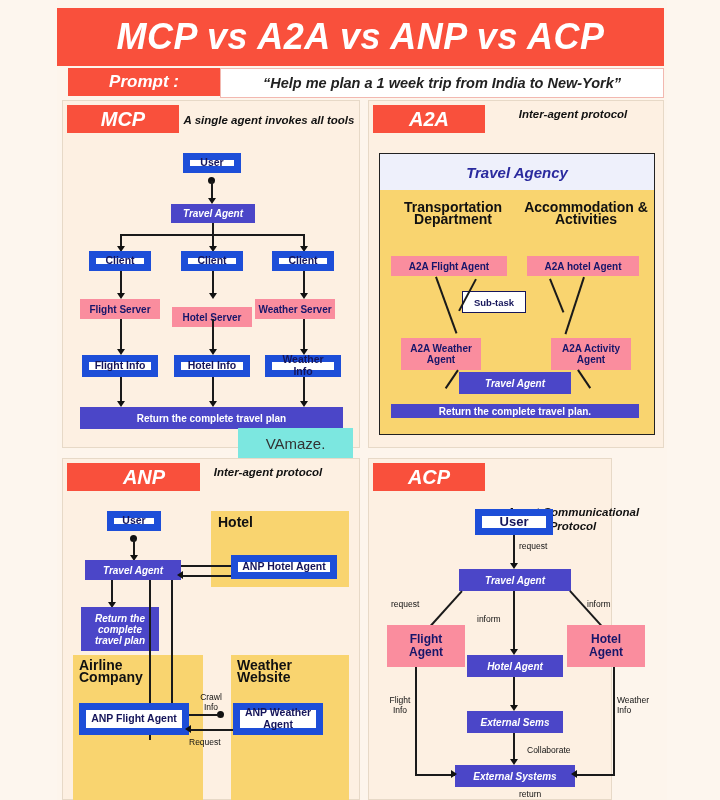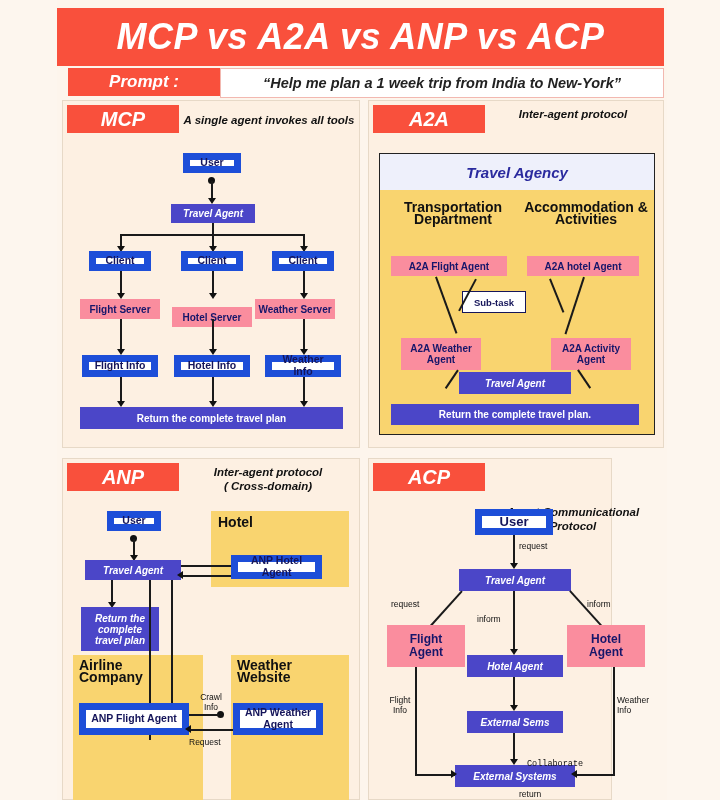--- a/index.html
+++ b/index.html
@@ -187,33 +187,35 @@
       <span>A2A Activity</span>
       <span>Agent</span>
     </div>
 
     <div class="node n-blue" style="left:90px;top:271px;width:112px;height:22px;">
       <span>Travel Agent</span>
     </div>
     <div class="line" style="left:88px;top:269px;width:1.5px;height:22px;transform:rotate(34deg);transform-origin:top center;"></div>
     <div class="line" style="left:208px;top:269px;width:1.5px;height:22px;transform:rotate(-34deg);transform-origin:top center;"></div>
 
-    <div class="node n-bar" style="left:22px;top:303px;width:248px;height:21px;">
+    <div class="node n-bar" style="left:22px;top:303px;width:248px;height:14px;">
       <span>Return the complete travel plan.</span>
     </div>
   </div>
 
+  <div class="wm">
+    <span>VAmaze.</span>
+  </div>
 
   <div class="panel" style="left:62px;top:458px;width:298px;height:342px;">
-    <div class="tag" style="left:4px;top:4px;width:112px;height:28px;">
+    <div class="tag" style="left:4px;top:4px;width:112px;height:28px;padding-left:21px;">
       <span>ANP</span>
     </div>
     <div class="caption" style="left:116px;top:6px;width:178px;">
       <div>Inter-agent protocol</div>
-      <div>( Cross-domain)</div>
     </div>
 
     <div class="grp" style="left:148px;top:52px;width:138px;height:76px;"></div>
     <div class="grp-lbl" style="left:155px;top:57px;">
       <span>Hotel</span>
     </div>
 
     <div class="grp" style="left:10px;top:196px;width:130px;height:146px;"></div>
     <div class="grp-lbl" style="left:16px;top:200px;">
       <div>Airline</div>
@@ -234,21 +236,21 @@
     <div class="arrow-d" style="left:67px;top:96px;"></div>
 
     <div class="node n-blue" style="left:22px;top:101px;width:96px;height:20px;">
       <span>Travel Agent</span>
     </div>
 
     <div class="line h" style="left:118px;top:106px;width:52px;"></div>
     <div class="arrow-r" style="left:168px;top:102px;"></div>
     <div class="line h" style="left:118px;top:116px;width:52px;"></div>
     <div class="arrow-l" style="left:114px;top:112px;"></div>
-    <div class="node n-white" style="left:168px;top:96px;width:91px;height:24px;">
+    <div class="node n-white" style="left:168px;top:96px;width:106px;height:24px;">
       <span>ANP Hotel Agent</span>
     </div>
 
     <div class="line v" style="left:48px;top:121px;height:24px;"></div>
     <div class="arrow-d" style="left:45px;top:143px;"></div>
     <div class="node n-blue" style="left:18px;top:148px;width:78px;height:44px;flex-direction:column;">
       <span>Return the</span>
       <span>complete</span>
       <span>travel plan</span>
     </div>
@@ -337,21 +339,21 @@
 
     <div class="node n-blue" style="left:98px;top:252px;width:96px;height:22px;">
       <span>External Sems</span>
     </div>
     <div class="line v" style="left:144px;top:274px;height:28px;"></div>
     <div class="arrow-d" style="left:141px;top:300px;"></div>
 
     <div class="node n-blue" style="left:86px;top:306px;width:120px;height:22px;">
       <span>External Systems</span>
     </div>
-    <div class="lbl-s" style="left:158px;top:300px;font-family:Liberation Mono, monospace;">
+    <div class="lbl-s" style="left:158px;top:286px;">
       <span>Collaborate</span>
     </div>
     <div class="lbl-s" style="left:150px;top:330px;">
       <span>return</span>
     </div>
 
     <div class="line v" style="left:46px;top:208px;height:108px;"></div>
     <div class="line h" style="left:46px;top:315px;width:40px;"></div>
     <div class="arrow-r" style="left:82px;top:311px;"></div>
     <div class="lbl-s" style="left:14px;top:236px;width:34px;text-align:center;line-height:10px;">

